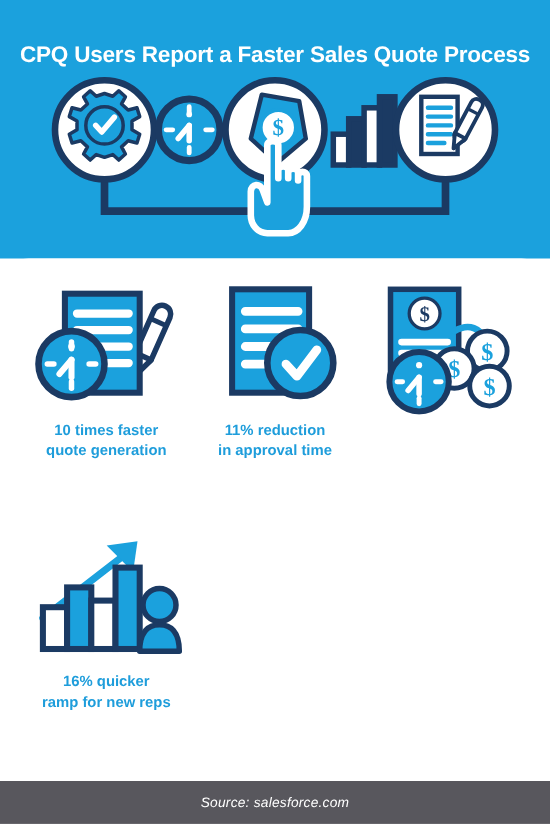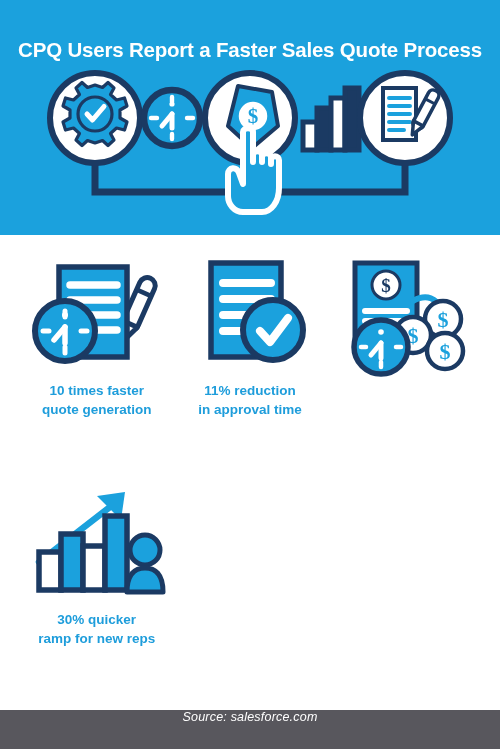--- a/index.html
+++ b/index.html
@@ -86,20 +86,21 @@
   }
   .stat-row2 .stat-icon { height: 122px; }
 
   
   .footer {
     flex: 0 0 auto;
     width: 500px;
     height: 39px;
     background: #58575d;
     display: flex;
+    align-items: center;
     justify-content: center;
   }
   .footer-text {
     color: #ffffff;
     font-size: 12.5px;
     font-style: italic;
     letter-spacing: 0.2px;
   }
 </style>
 </head>
@@ -267,21 +268,21 @@
 
           <rect x="12" y="72" width="22" height="38" fill="#ffffff" stroke="#1b3a63" stroke-width="5.5"></rect>
           <rect x="34" y="54" width="22" height="56" fill="#1ba1dd" stroke="#1b3a63" stroke-width="5.5"></rect>
           <rect x="56" y="66" width="22" height="44" fill="#ffffff" stroke="#1b3a63" stroke-width="5.5"></rect>
           <rect x="78" y="36" width="22" height="74" fill="#1ba1dd" stroke="#1b3a63" stroke-width="5.5"></rect>
 
           <circle cx="118" cy="70" r="15" fill="#1ba1dd" stroke="#1b3a63" stroke-width="5"></circle>
           <path d="M100 112 C100 94 108 88 118 88 C128 88 136 94 136 112 Z" fill="#1ba1dd" stroke="#1b3a63" stroke-width="5" stroke-linejoin="round"></path>
         </svg>
       </div>
-      <div class="stat-caption">30% quicker
+      <div class="stat-caption">16% quicker
 ramp for new reps</div>
     </div>
 
   </div>
 
   <div class="footer">
     <span class="footer-text">Source: salesforce.com</span>
   </div>
 
 </div>

